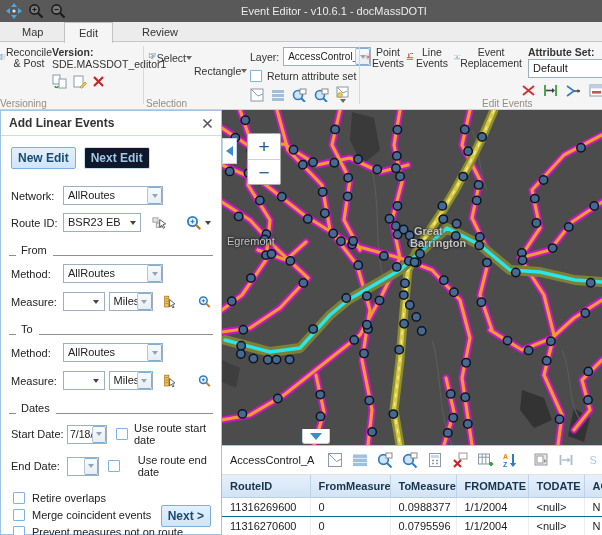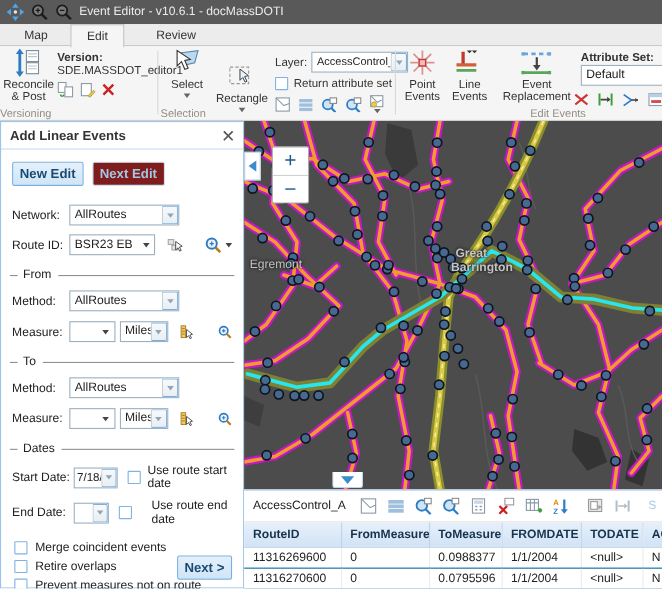--- a/index.html
+++ b/index.html
@@ -2,31 +2,31 @@
 <html><head>
 <meta charset="utf-8">
 <style>
   *{box-sizing:border-box;margin:0;padding:0}
   html,body{width:602px;height:535px;overflow:hidden}
   body{font-family:"Liberation Sans",sans-serif;font-size:11px;color:#222;background:#fff;position:relative}
 
   
   #titlebar{position:absolute;left:0;top:0;width:602px;height:22px;background:#595959;display:flex;align-items:center;padding:0 6px;gap:6px}
   #titlebar .tb-icon{width:16px;height:16px;flex:0 0 auto}
-  #titlebar .title{flex:1;text-align:left;color:#ececec;font-size:11px;white-space:nowrap;overflow:hidden}
+  #titlebar .title{flex:1;text-align:center;color:#ececec;font-size:11px;white-space:nowrap;overflow:hidden}
 
   
   #tabstrip{position:absolute;left:0;top:22px;width:602px;height:20px;background:#ececec;border-bottom:1px solid #c6c6c6}
   .tab{position:absolute;top:0;height:20px;line-height:20px;padding:0 14px;color:#333;cursor:default}
   .tab.active{background:#f5f5f5;border:1px solid #c3c3c3;border-bottom:none;height:21px;z-index:2}
   #ribbon{position:absolute;left:0;top:42px;width:602px;height:68px;background:#f5f5f5;border-bottom:1px solid #cfcfcf}
   .grp{position:absolute;top:0;height:68px}
   .grp-label{position:absolute;bottom:1px;width:100%;text-align:left;color:#938d80;font-size:10px}
   .vsep{position:absolute;top:4px;height:58px;width:1px;background:#d8d8d8}
-  .bigbtn{position:absolute;display:flex;flex-direction:column;align-items:center;width:52px;cursor:default}
+  .bigbtn{position:absolute;display:flex;flex-direction:row;align-items:center;width:52px;cursor:default}
   .bigbtn .lbl{font-size:10.5px;color:#333;text-align:center;line-height:11px;margin-top:2px}
   .caret-d{width:0;height:0;border-left:3px solid transparent;border-right:3px solid transparent;border-top:4px solid #666;margin-top:2px}
   .smallrow{position:absolute;display:flex;gap:5px;align-items:center}
   .ribtext{font-size:10.5px;color:#333}
 
   
   .dd{display:inline-flex;align-items:stretch;height:19px;border:1px solid #9cb0bf;background:#fff}
   .dd .val{padding:0 4px;line-height:17px;white-space:nowrap;overflow:hidden;flex:1}
   .dd .arrow{width:15px;display:flex;align-items:center;justify-content:center}
   .dd .arrow.btn{background:linear-gradient(#f7fafc,#e8eef3);border-left:1px solid #b7c5d0}
@@ -35,22 +35,22 @@
 
   .cb{width:12px;height:12px;border:1px solid #7fb2e5;background:#fff;border-radius:1px;flex:0 0 auto}
 
   
   #panel{position:absolute;left:0;top:110px;width:222px;height:425px;background:#fff;border:1px solid #9dc3e8}
   #panel-header{height:25px;border-bottom:1px solid #c9dcf0;display:flex;align-items:center;padding:0 8px}
   #panel-header .t{font-weight:bold;font-size:12px;color:#333;flex:1}
   .row{display:flex;align-items:center;margin:0 10px}
   .lblw{width:52px;flex:0 0 auto;color:#222}
   .btn{display:inline-block;border:1px solid #7ab0e0;background:linear-gradient(#e4f0fb,#cfe5f7);color:#1a4a73;font-weight:bold;font-size:12px;padding:3px 6px;border-radius:2px;cursor:default}
-  .btn.disabled{border-color:#c8e0f4;background:#7f1d1d;color:#a3c6e6;font-weight:bold}
-  .sect{display:flex;align-items:center;margin:12px 8px 8px 8px;color:#222}
+  .btn.disabled{border-color:#c8e0f4;background:#0f172a;color:#a3c6e6;font-weight:bold}
+  .sect{display:flex;align-items:flex-end;margin:12px 8px 8px 8px;color:#222}
   .sect .pre{width:7px;border-top:1px solid #8f8f8f;margin-right:5px}
   .sect .post{flex:1;border-top:1px solid #8f8f8f;margin-left:6px}
   .optrow{display:flex;align-items:center;gap:7px;margin:5px 12px}
   #next-btn{position:absolute;right:10px;top:394px}
 
   
   #map{position:absolute;left:222px;top:110px;width:380px;height:335px;background:#4c4c4c;overflow:hidden}
   #map svg{display:block}
   .casing-orange{stroke:#c617c6;stroke-width:7;fill:none;stroke-linecap:round;stroke-linejoin:round}
   .core-orange{stroke:#f09a30;stroke-width:3.2;fill:none;stroke-linecap:round;stroke-linejoin:round}
@@ -426,25 +426,25 @@
           <span class="tri gray"></span>
         </span>
     </span>
     <span class="cb" style="margin-left:9px"></span>
     <span style="margin-left:18px">Use route end date</span>
   </div>
 
   <div style="margin-top:14px">
     <div class="optrow">
       <span class="cb"></span>
-      <span>Merge coincident events</span>
+      <span>Retire overlaps</span>
     </div>
     <div class="optrow">
       <span class="cb"></span>
-      <span>Retire overlaps</span>
+      <span>Merge coincident events</span>
     </div>
     <div class="optrow">
       <span class="cb"></span>
       <span>Prevent measures not on route</span>
     </div>
   </div>
 
   <span class="btn" id="next-btn">Next &gt;</span>
 </div>
 

